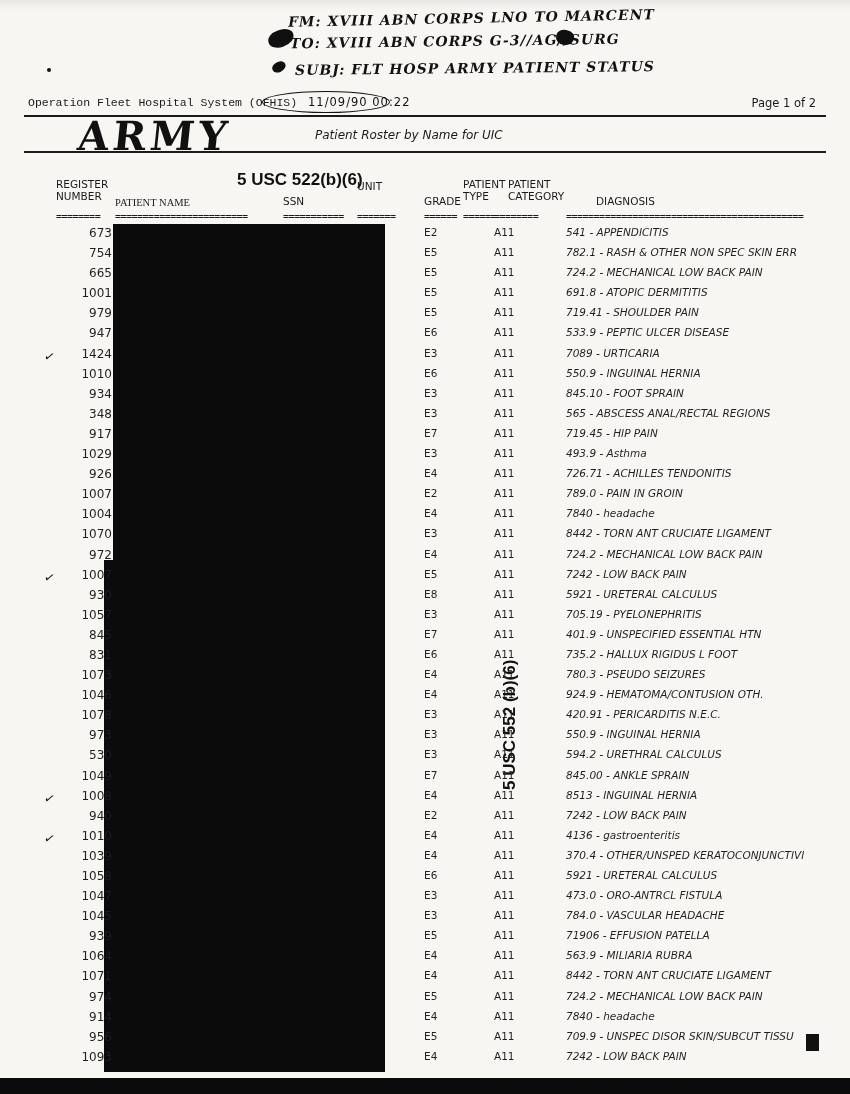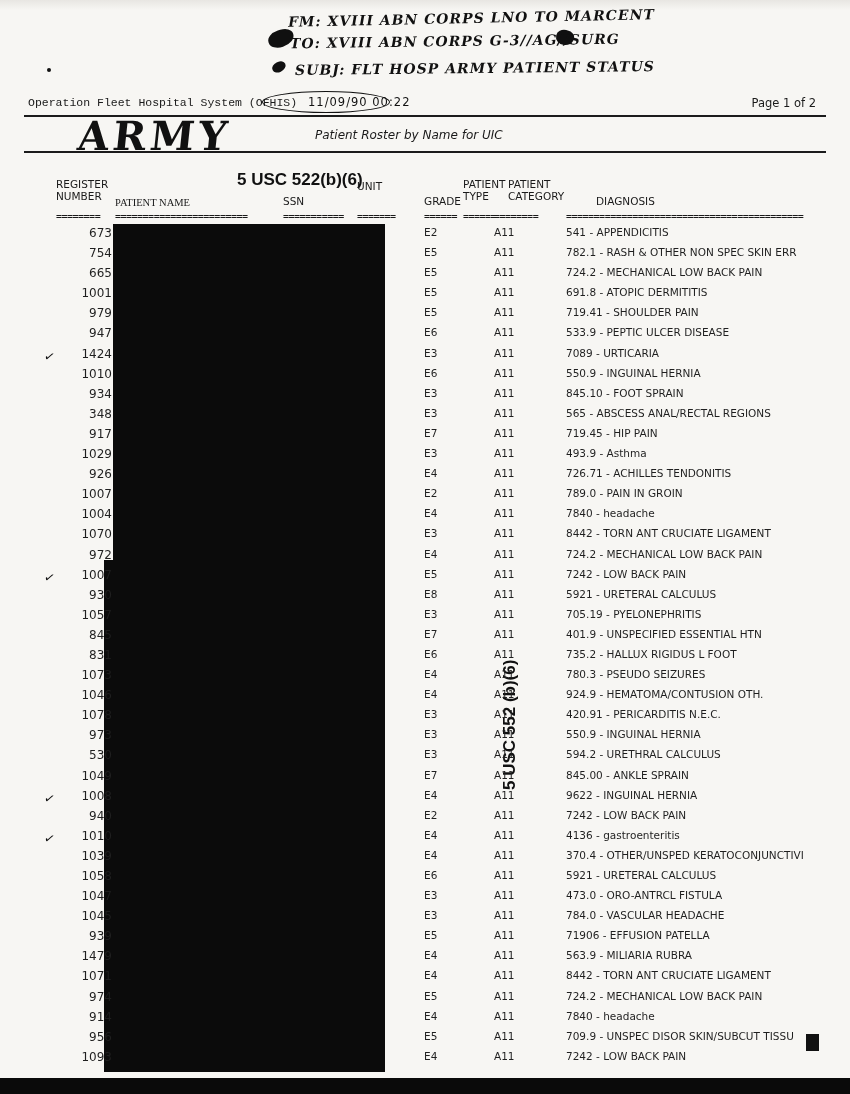--- a/index.html
+++ b/index.html
@@ -101,21 +101,21 @@
   }
   #redact-main{left:113px;top:224px;width:272px;height:848px;}
   #redact-notch{left:104px;top:560px;width:12px;height:512px;background:#0b0b0b;position:absolute;}
 
   
   .rows{position:absolute;left:0;top:226px;width:850px;}
   .row{height:20.1px;position:relative;font-family:"DejaVu Sans", sans-serif;}
   .c-reg{position:absolute;left:56px;width:56px;text-align:right;font-size:12px;color:#1f1f1f;}
   .c-grade{position:absolute;left:424px;width:34px;font-size:10.5px;color:#1f1f1f;}
   .c-cat{position:absolute;left:494px;width:40px;font-size:10.5px;color:#1f1f1f;}
-  .c-diag{position:absolute;left:566px;font-size:10.5px;color:#1f1f1f;white-space:nowrap;}
+  .c-diag{position:absolute;left:566px;font-size:10.5px;color:#1f1f1f;white-space:nowrap;font-style:italic;}
   .checkmark{position:absolute;left:44px;top:2px;font-size:13px;color:#111;transform:rotate(12deg);}
 
   
   .stray{position:absolute;background:#111;}
   #stray1{left:806px;top:1034px;width:13px;height:17px;}
   #stray-dot{left:47px;top:68px;width:4px;height:4px;border-radius:50%;}
 </style>
 </head>
 <body>
 
@@ -343,21 +343,21 @@
         <span class="c-reg">1049</span>
         <span class="c-grade">E7</span>
         <span class="c-cat">A11</span>
         <span class="c-diag">845.00 - ANKLE SPRAIN</span>
       </div>
       <div class="row">
         <span class="checkmark">✓</span>
         <span class="c-reg">1008</span>
         <span class="c-grade">E4</span>
         <span class="c-cat">A11</span>
-        <span class="c-diag">9622 - INGUINAL HERNIA</span>
+        <span class="c-diag">8513 - INGUINAL HERNIA</span>
       </div>
       <div class="row">
         <span class="c-reg">940</span>
         <span class="c-grade">E2</span>
         <span class="c-cat">A11</span>
         <span class="c-diag">7242 - LOW BACK PAIN</span>
       </div>
       <div class="row">
         <span class="checkmark">✓</span>
         <span class="c-reg">1010</span>
@@ -389,21 +389,21 @@
         <span class="c-cat">A11</span>
         <span class="c-diag">784.0 - VASCULAR HEADACHE</span>
       </div>
       <div class="row">
         <span class="c-reg">939</span>
         <span class="c-grade">E5</span>
         <span class="c-cat">A11</span>
         <span class="c-diag">71906 - EFFUSION PATELLA</span>
       </div>
       <div class="row">
-        <span class="c-reg">1479</span>
+        <span class="c-reg">1064</span>
         <span class="c-grade">E4</span>
         <span class="c-cat">A11</span>
         <span class="c-diag">563.9 - MILIARIA RUBRA</span>
       </div>
       <div class="row">
         <span class="c-reg">1071</span>
         <span class="c-grade">E4</span>
         <span class="c-cat">A11</span>
         <span class="c-diag">8442 - TORN ANT CRUCIATE LIGAMENT</span>
       </div>

